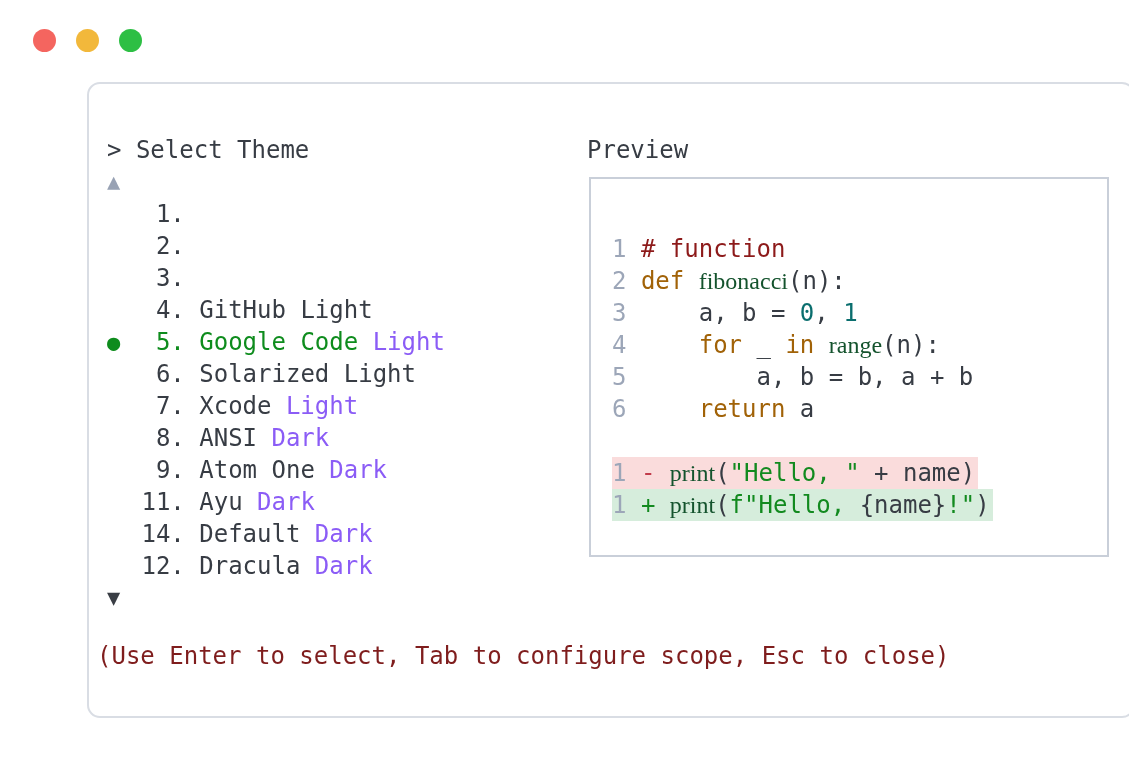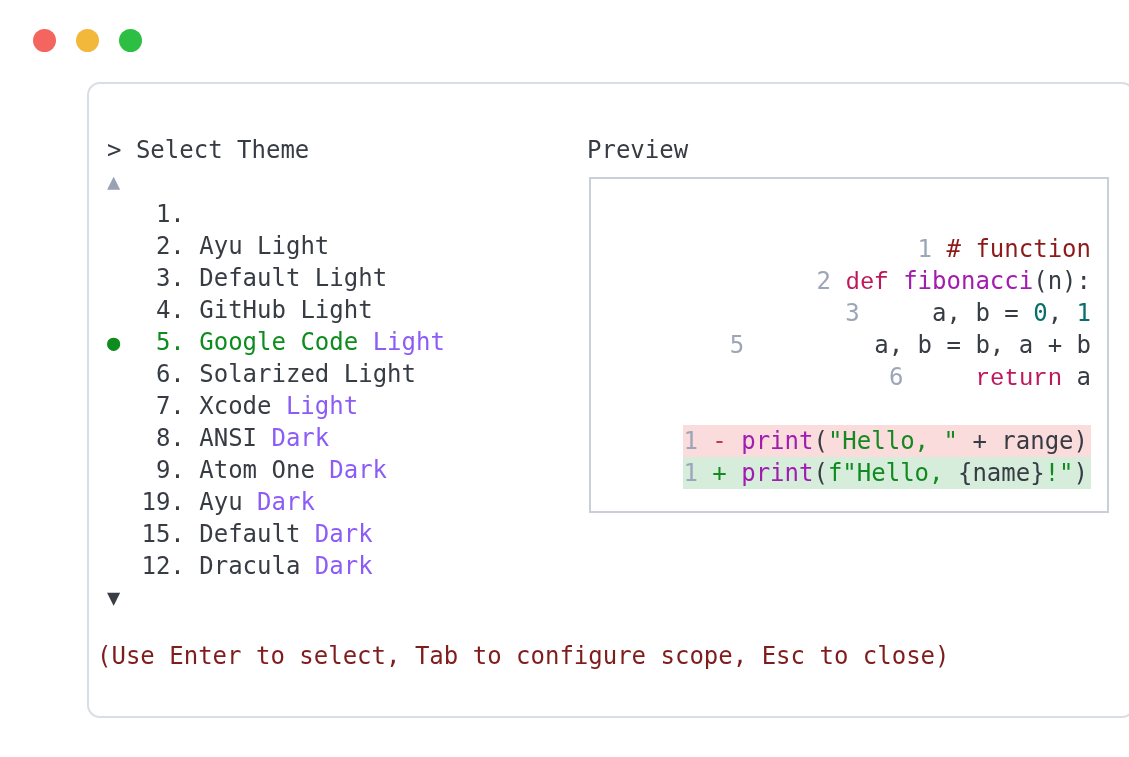--- a/index.html
+++ b/index.html
@@ -25,31 +25,31 @@
   .row{display:flex;height:32px;line-height:32px;white-space:pre;align-items:baseline;}
   .mark{width:20px;color:#0e8c1d;font-size:22px;line-height:32px;}
   .num{display:inline-block;width:4ch;text-align:right;}
   .name{margin-left:1ch;}
   .muted{color:#8b5cf6;margin-left:1ch;}
   .muted:empty{margin-left:0;}
   .row.selected .num,.row.selected .primary{color:#0e8c1d;}
   
   .footer{position:absolute;left:8px;top:556px;line-height:32px;color:#7f1d1d;white-space:pre;}
   
-  .preview-box{position:absolute;left:500px;top:93px;width:520px;height:336px;box-sizing:border-box;
-               border:2px solid #c9cfd9;background:#ffffff;padding:54px 16px 0 21px;overflow:hidden;text-align:right;}
+  .preview-box{position:absolute;left:500px;top:93px;width:520px;height:380px;box-sizing:border-box;
+               border:2px solid #c9cfd9;background:#ffffff;padding:54px 0 0 21px;overflow:hidden;}
   .cl{height:32px;line-height:32px;white-space:pre;}
   .clw{display:inline-block;height:32px;}
   .ln{color:#9ca6b8;padding-right:1ch;}
   .hl-removed{background:#fadcdc;padding-right:3px;}
   .hl-added{background:#d6eddc;padding-right:3px;}
   .tk-d{color:#373c44;}
   .tk-com{color:#8d1a1a;}
-  .tk-kw{color:#be185d;font-family:Liberation Mono, monospace;}
-  .tk-fn{color:#a21caf;}
+  .tk-kw{color:#a16207;}
+  .tk-fn{color:#14532d;font-family:Liberation Serif, serif;}
   .tk-num{color:#0a6e6e;}
   .tk-str{color:#128a1f;}
   .tk-minus{color:#c23b4b;}
   .tk-plus{color:#128a1f;}
 </style>
 </head>
 <body>
 
 <div class="stage">
 
@@ -62,44 +62,45 @@
   <div class="panel">
 
     <div class="hdr-title"><span class="prompt">&gt;</span><span>Select Theme</span></div>
 
     <div class="hdr-preview">Preview</div>
 
     <div class="arrow up">▲</div>
 
     <div class="list">
       <div class="row"><span class="mark"></span><span class="num">1.</span><span class="muted"></span></div>
-      <div class="row"><span class="mark"></span><span class="num">2.</span><span class="name primary">Ayu Light</span><span class="muted"></span></div>
-      <div class="row"><span class="mark"></span><span class="num">3.</span><span class="name primary">Default Light</span><span class="muted"></span></div>
+      <div class="row"><span class="mark"></span><span class="num">2.</span><span class="muted"></span></div>
+      <div class="row"><span class="mark"></span><span class="num">3.</span><span class="muted"></span></div>
       <div class="row"><span class="mark"></span><span class="num">4.</span><span class="name primary">GitHub Light</span><span class="muted"></span></div>
       <div class="row selected"><span class="mark">●</span><span class="num">5.</span><span class="name primary">Google Code</span><span class="muted">Light</span></div>
       <div class="row"><span class="mark"></span><span class="num">6.</span><span class="name primary">Solarized Light</span><span class="muted"></span></div>
       <div class="row"><span class="mark"></span><span class="num">7.</span><span class="name primary">Xcode</span><span class="muted">Light</span></div>
       <div class="row"><span class="mark"></span><span class="num">8.</span><span class="name primary">ANSI</span><span class="muted">Dark</span></div>
       <div class="row"><span class="mark"></span><span class="num">9.</span><span class="name primary">Atom One</span><span class="muted">Dark</span></div>
-      <div class="row"><span class="mark"></span><span class="num">19.</span><span class="name primary">Ayu</span><span class="muted">Dark</span></div>
-      <div class="row"><span class="mark"></span><span class="num">15.</span><span class="name primary">Default</span><span class="muted">Dark</span></div>
+      <div class="row"><span class="mark"></span><span class="num">11.</span><span class="name primary">Ayu</span><span class="muted">Dark</span></div>
+      <div class="row"><span class="mark"></span><span class="num">14.</span><span class="name primary">Default</span><span class="muted">Dark</span></div>
       <div class="row"><span class="mark"></span><span class="num">12.</span><span class="name primary">Dracula</span><span class="muted">Dark</span></div>
     </div>
 
     <div class="arrow down">▼</div>
 
     <div class="preview-box">
       <div>
           <div class="cl"><span class="clw"><span class="ln">1</span><span class="tk-com"># function</span></span></div>
           <div class="cl"><span class="clw"><span class="ln">2</span><span class="tk-kw">def</span><span class="tk-d"> </span><span class="tk-fn">fibonacci</span><span class="tk-d">(n):</span></span></div>
           <div class="cl"><span class="clw"><span class="ln">3</span><span class="tk-d">    a, b = </span><span class="tk-num">0</span><span class="tk-d">, </span><span class="tk-num">1</span></span></div>
+          <div class="cl"><span class="clw"><span class="ln">4</span><span class="tk-d">    </span><span class="tk-kw">for</span><span class="tk-d"> _ </span><span class="tk-kw">in</span><span class="tk-d"> </span><span class="tk-fn">range</span><span class="tk-d">(n):</span></span></div>
           <div class="cl"><span class="clw"><span class="ln">5</span><span class="tk-d">        a, b = b, a + b</span></span></div>
           <div class="cl"><span class="clw"><span class="ln">6</span><span class="tk-d">    </span><span class="tk-kw">return</span><span class="tk-d"> a</span></span></div>
           <div class="cl"><span class="clw"></span></div>
-          <div class="cl"><span class="clw hl-removed"><span class="ln">1</span><span class="tk-minus">-</span><span class="tk-d"> </span><span class="tk-fn">print</span><span class="tk-d">(</span><span class="tk-str">"Hello, "</span><span class="tk-d"> + range)</span></span></div>
+          <div class="cl"><span class="clw hl-removed"><span class="ln">1</span><span class="tk-minus">-</span><span class="tk-d"> </span><span class="tk-fn">print</span><span class="tk-d">(</span><span class="tk-str">"Hello, "</span><span class="tk-d"> + name)</span></span></div>
           <div class="cl"><span class="clw hl-added"><span class="ln">1</span><span class="tk-plus">+</span><span class="tk-d"> </span><span class="tk-fn">print</span><span class="tk-d">(</span><span class="tk-str">f"Hello, </span><span class="tk-d">{name}</span><span class="tk-str">!"</span><span class="tk-d">)</span></span></div>
         </div>
     </div>
 
     <div class="footer">(Use Enter to select, Tab to configure scope, Esc to close)</div>
 
   </div>
 </div>
 
 </body></html>

